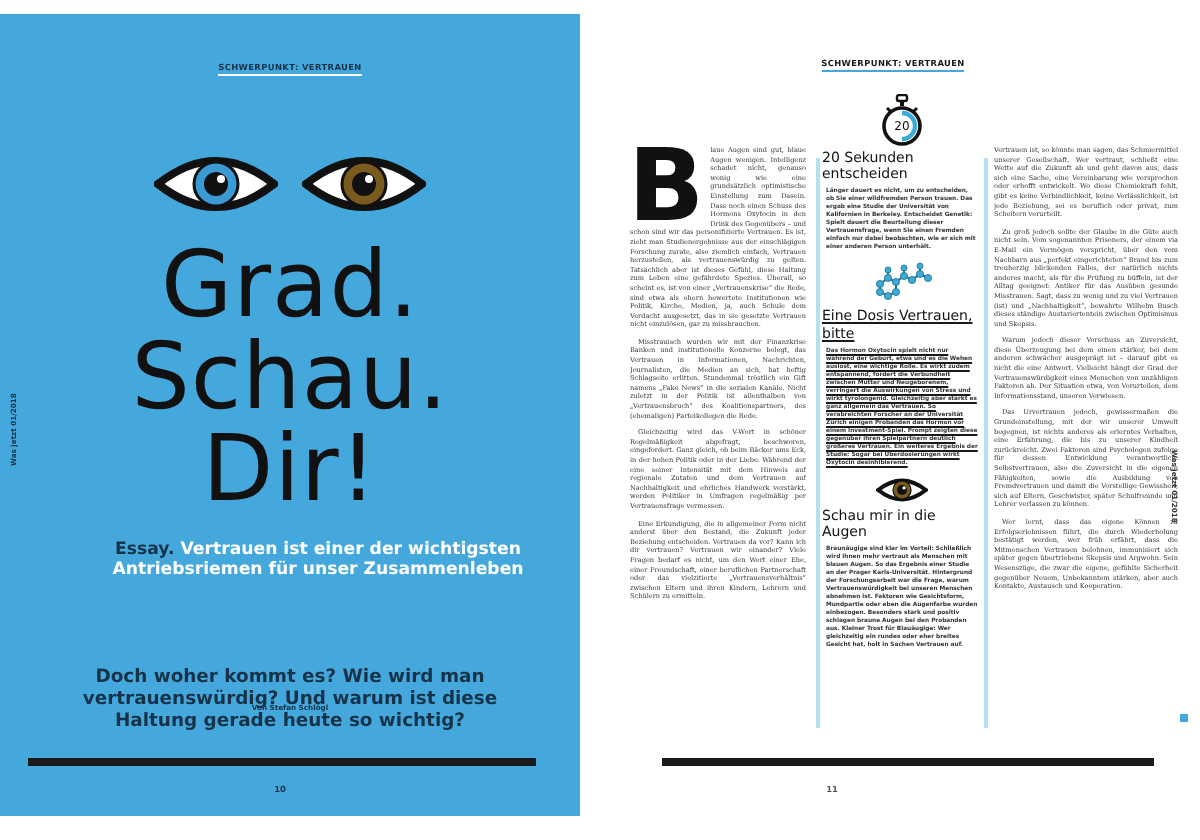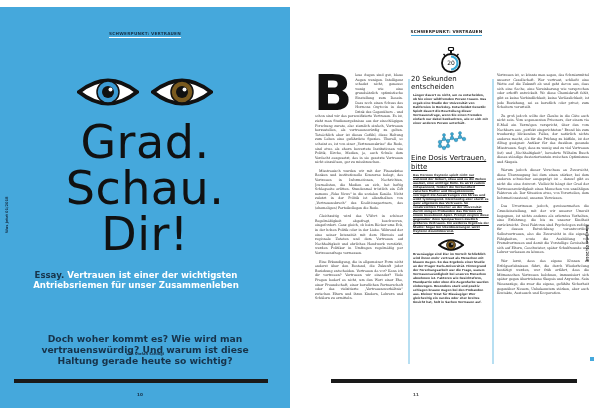--- a/index.html
+++ b/index.html
@@ -22,21 +22,21 @@
   .eye { width: 62px; height: 34px; }
 
   .headline {
     position: absolute; top: 112px; left: 0; width: 100%; text-align: center;
     font-family: "DejaVu Sans", sans-serif; font-weight: normal;
     font-size: 46px; line-height: 46px; color: #111111; letter-spacing: 0.5px;
   }
   .headline div { display: block; }
 
   .deck {
-    position: absolute; top: 263px; left: 21px; width: 230px; text-align: center;
+    position: absolute; top: 263px; left: 44px; width: 230px; text-align: center;
     font-size: 8.6px; line-height: 10px; font-weight: bold; color: #ffffff;
   }
   .deck .lead { color: #17334a; }
   .questions {
     position: absolute; top: 298px; left: 30px; width: 230px; text-align: center;
     font-size: 9.2px; line-height: 11px; font-weight: bold; color: #17334a; margin-top: 28px;
   }
   .byline {
     position: absolute; top: 345px; left: 0; width: 100%; text-align: center;
     font-size: 3.6px; font-weight: bold; color: #17334a;
@@ -192,20 +192,21 @@
       <div class="sb-text">Das Hormon Oxytocin spielt nicht nur während der Geburt, etwa und es die Wehen auslöst, eine wichtige Rolle. Es wirkt zudem entspannend, fördert die Verbundheit zwischen Mutter und Neugeborenem, verringert die Auswirkungen von Stress und wirkt tyrolongenid. Gleichzeitig aber stärkt es ganz allgemein das Vertrauen. So verabreichten Forscher an der Universität Zürich einigen Probanden das Hormon vor einem Investment-Spiel. Prompt zeigten diese gegenüber ihren Spielpartnern deutlich größeres Vertrauen. Ein weiteres Ergebnis der Studie: Sogar bei Überdosierungen wirkt Oxytocin desinhibierend.</div>
     </div>
 
     <div class="sb-block-3">
       <svg class="sb-icon" width="26" height="14" viewBox="0 0 62 34">
         <path d="M2 17 Q31 -6 60 17 Q31 40 2 17 Z" fill="#ffffff" stroke="#111" stroke-width="5"></path>
         <circle cx="31" cy="17" r="11" fill="#7a5a1f" stroke="#111" stroke-width="1.5"></circle>
         <circle cx="31" cy="17" r="6" fill="#111"></circle>
         <circle cx="33.5" cy="14.5" r="2" fill="#ffffff"></circle>
       </svg>
+      <div class="sb-title">Schau mir in die Augen</div>
       <div class="sb-text">Braunäugige sind klar im Vorteil: Schließlich wird ihnen mehr vertraut als Menschen mit blauen Augen. So das Ergebnis einer Studie an der Prager Karls-Universität. Hintergrund der Forschungsarbeit war die Frage, warum Vertrauenswürdigkeit bei unseren Menschen abnehmen ist. Faktoren wie Gesichtsform, Mundpartie oder eben die Augenfarbe wurden einbezogen. Besonders stark und positiv schlagen braune Augen bei den Probanden aus. Kleiner Trost für Blauäugige: Wer gleichzeitig ein rundes oder eher breites Gesicht hat, holt in Sachen Vertrauen auf.</div>
     </div>
   </div>
 
   <div class="col col-3">
     <p class="first">Vertrauen ist, so könnte man sagen, das Schmiermittel unserer Gesellschaft. Wer vertraut, schließt eine Wette auf die Zukunft ab und geht davon aus, dass sich eine Sache, eine Vereinbarung wie versprochen oder erhofft entwickelt. Wo diese Chemiekraft fehlt, gibt es keine Verbindlichkeit, keine Verlässlichkeit, ist jede Beziehung, sei es beruflich oder privat, zum Scheitern verurteilt.</p>
     <p>Zu groß jedoch sollte der Glaube in die Güte auch nicht sein. Vom sogenannten Prisoners, der einem via E-Mail ein Vermögen verspricht, über den vom Nachbarn aus „perfekt eingerichteten“ Brand bis zum treuherzig blickenden Falles, der natürlich nichts anderes macht, als für die Prüfung zu büffeln, ist der Alltag geeignet: Antiker für das Ausüben gesunde Misstrauen. Sagt, dass zu wenig und zu viel Vertrauen (ist) und „Nachhaltigkeit“, bewahrte Wilhelm Busch dieses ständige Austariertentein zwischen Optimismus und Skepsis.</p>
     <p>Warum jedoch dieser Vorschuss an Zuversicht, diese Überzeugung bei dem einen stärker, bei dem anderen schwächer ausgeprägt ist – darauf gibt es nicht die eine Antwort. Vielleicht hängt der Grad der Vertrauenswürdigkeit eines Menschen von unzähligen Faktoren ab. Der Situation etwa, von Vorurteilen, dem Informationsstand, unseren Verwiesen.</p>
     <p>Das Urvertrauen jedoch, gewissermaßen die Grundeinstellung, mit der wir unserer Umwelt begegnen, ist nichts anderes als erlerntes Verhalten, eine Erfahrung, die bis zu unserer Kindheit zurückreicht. Zwei Faktoren sind Psychologen zufolge für dessen Entwicklung verantwortlich: Selbstvertrauen, also die Zuversicht in die eigenen Fähigkeiten, sowie die Ausbildung von Fremdvertrauen und damit die Vorstellige Gewissheit, sich auf Eltern, Geschwister, später Schulfreunde und Lehrer verlassen zu können.</p>
     <p>Wer lernt, dass das eigene Können zu Erfolgserlebnissen führt, die durch Wiederholung bestätigt werden, wer früh erfährt, dass die Mitmenschen Vertrauen belohnen, immunisiert sich später gegen übertriebene Skepsis und Argwohn. Sein Wesenszüge, die zwar die eigene, gefühlte Sicherheit gegenüber Neuem, Unbekanntem stärken, aber auch Kontakte, Austausch und Kooperation.</p>

